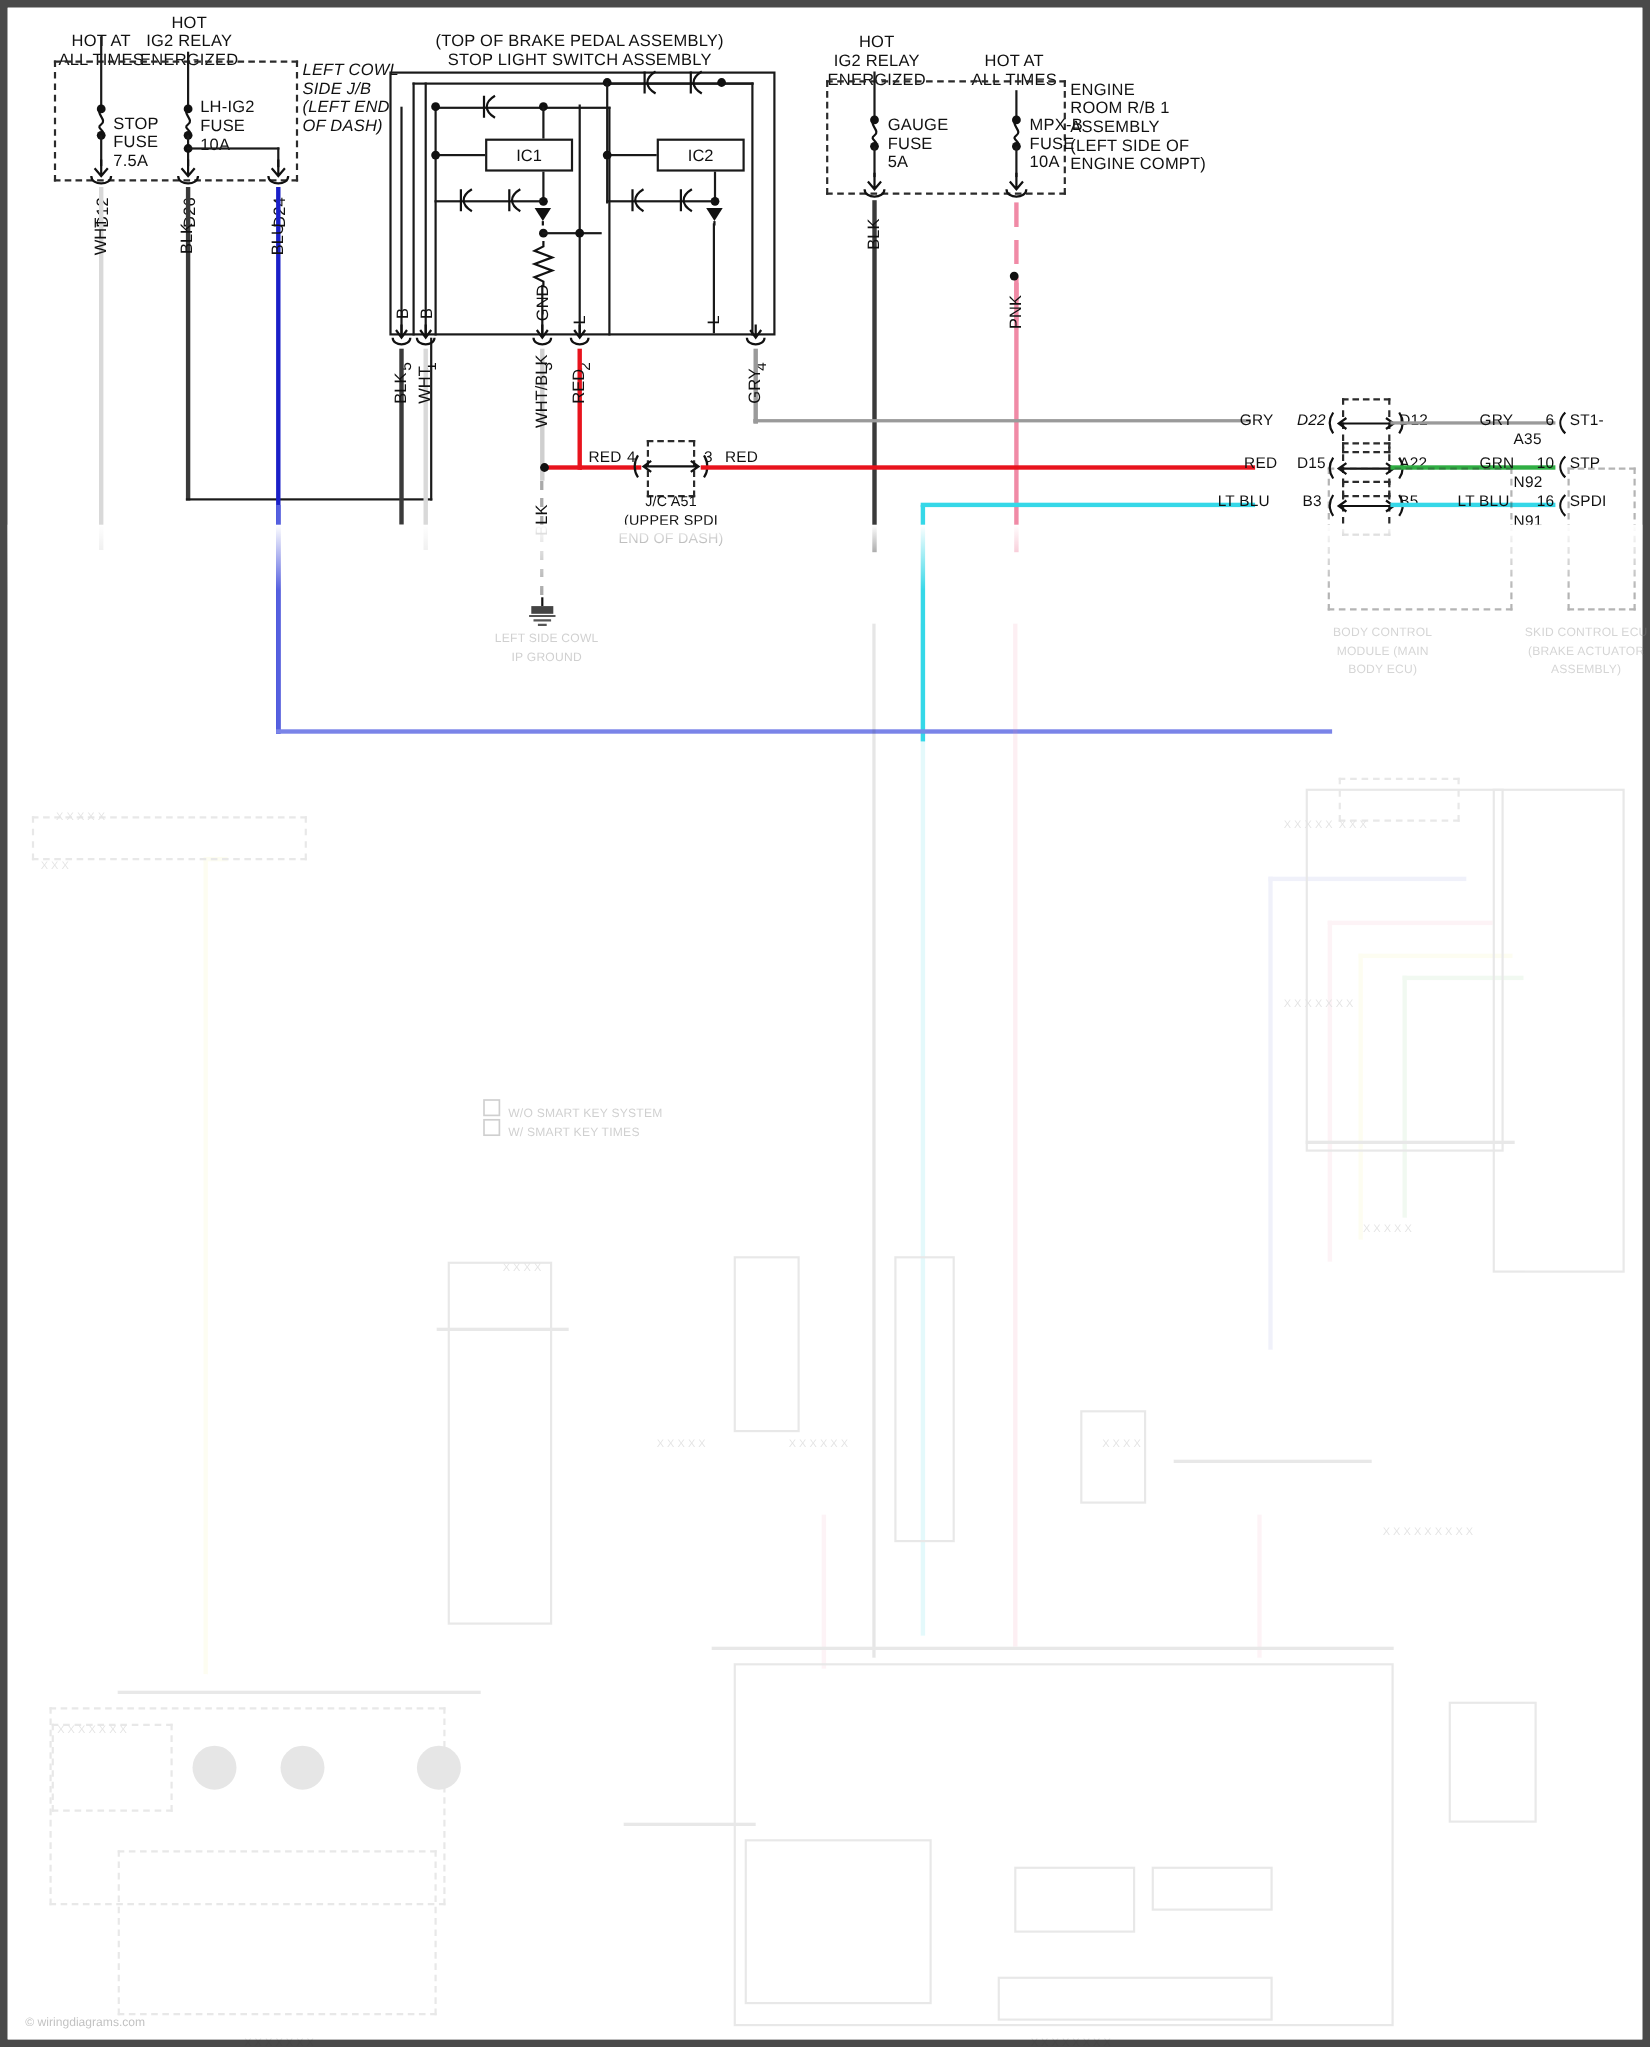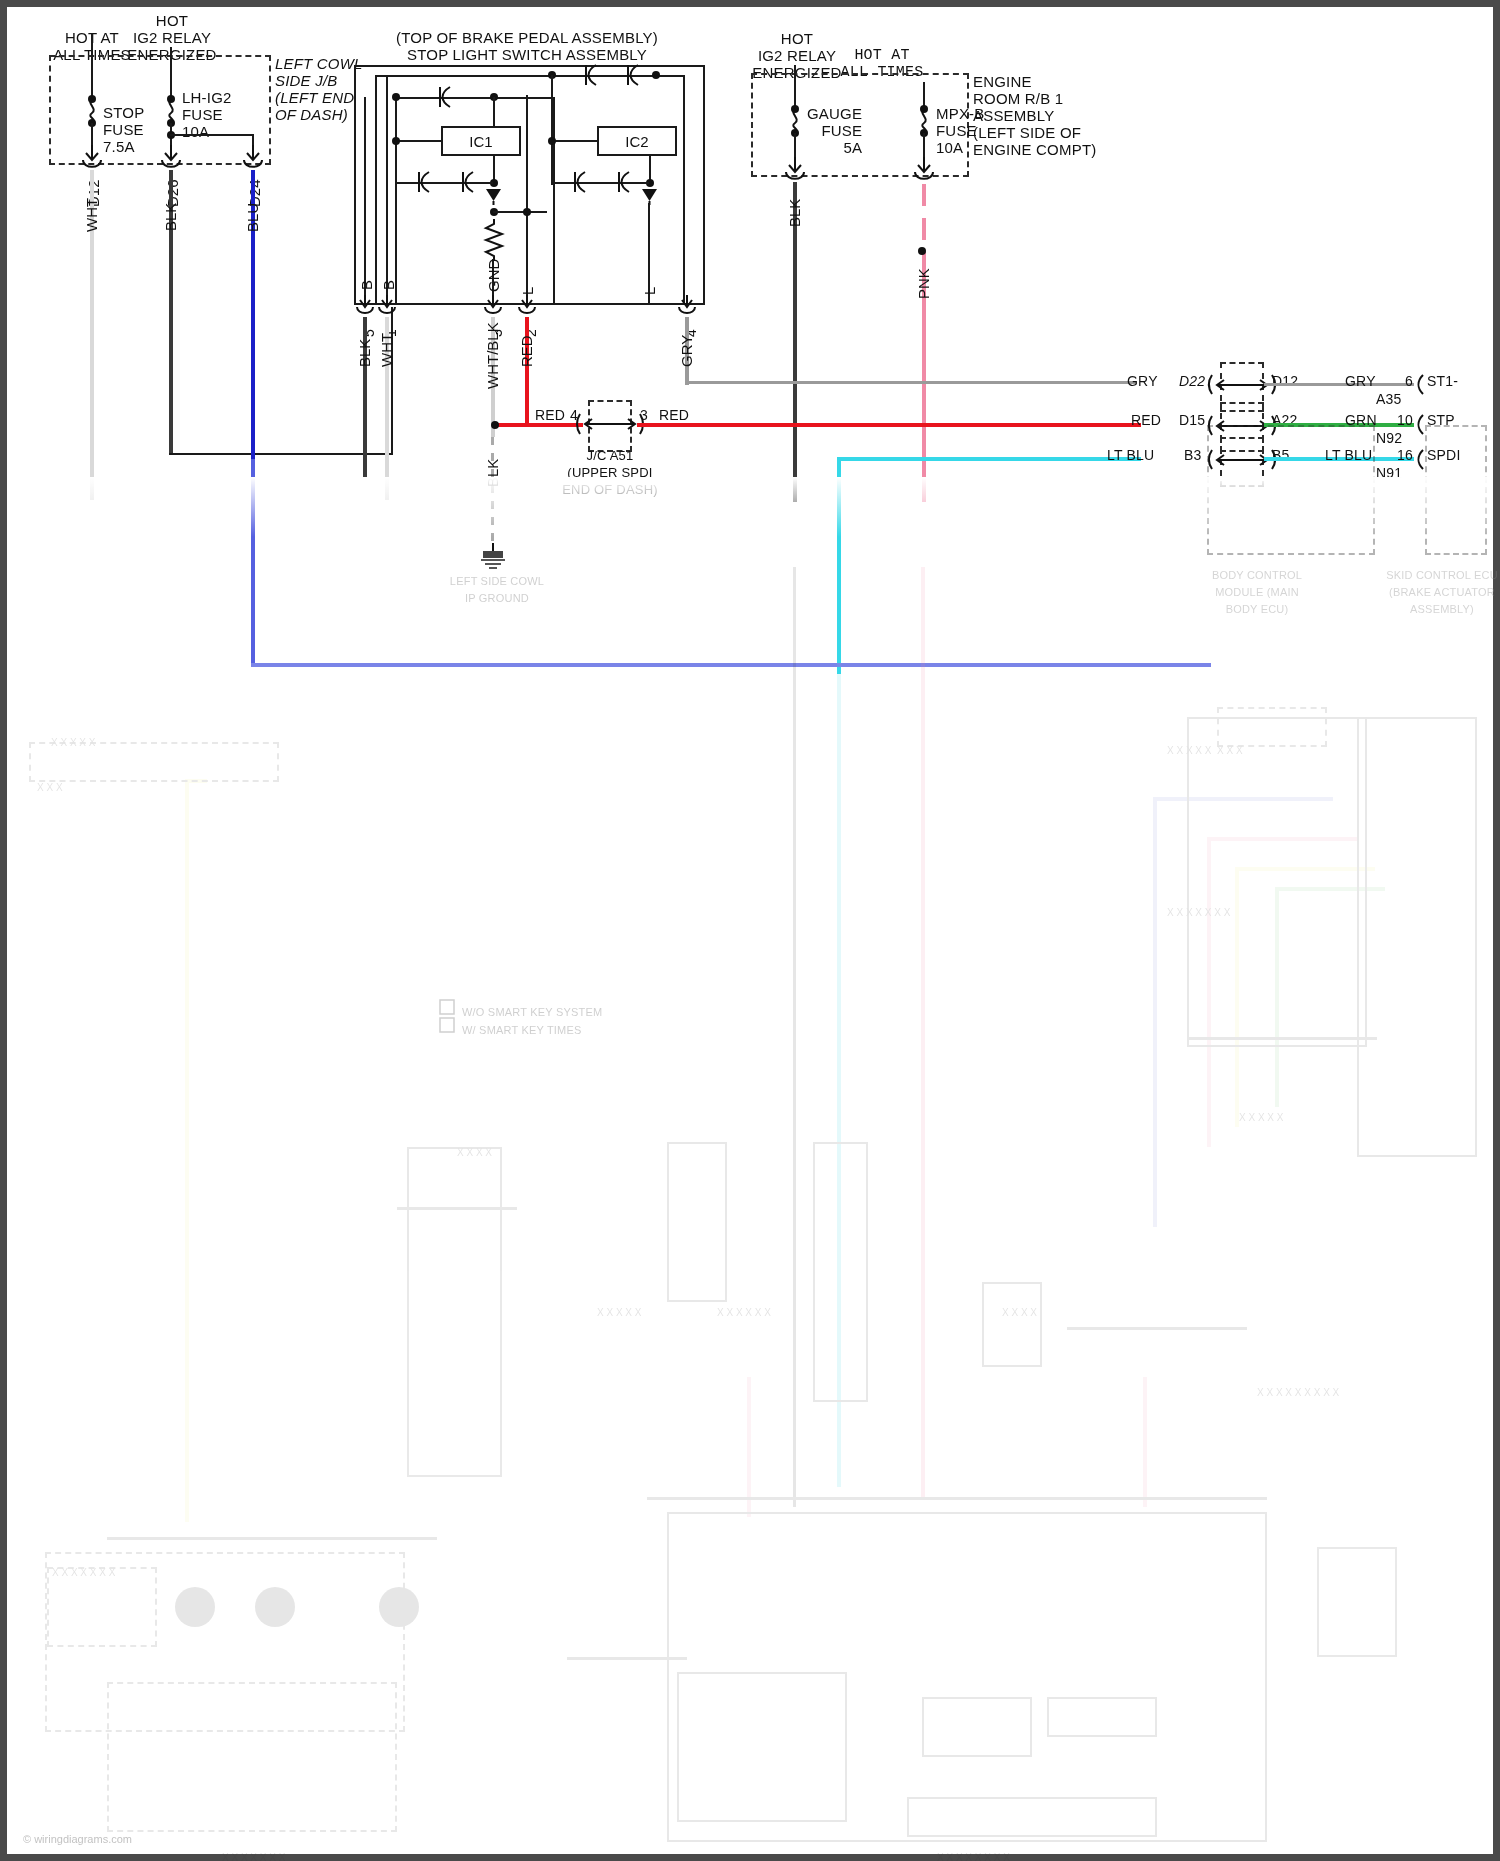--- a/index.html
+++ b/index.html
@@ -241,37 +241,37 @@
     <svg style="left:671px;top:300px;width:18px;height:11px;">
       <path d="M1 0 C 1 8, 17 8, 17 0" stroke="#111" stroke-width="2" fill="none"></path>
       </svg>
     <div class="vt" style="left:676px;top:330px;font-size:14px;">4</div>
     <div class="wire" style="left:678px;top:310px;width:4px;height:68px;background:#9a9a9a;"></div>
     <div class="vt" style="left:671px;top:360px;">GRY</div>
 
     <div class="t tc" style="left:730px;top:23px;width:120px;">HOT
 IG2 RELAY
 ENERGIZED</div>
-    <div class="t tc" style="left:820px;top:40px;width:110px;font-family:Liberation Mono, monospace;">HOT AT
+    <div class="t tc" style="left:860px;top:40px;width:110px;">HOT AT
 ALL TIMES</div>
 
     <div class="dash-box" style="left:744px;top:66px;width:218px;height:104px;"></div>
     <div class="t" style="left:966px;top:66px;">ENGINE
 ROOM R/B 1
 ASSEMBLY
 (LEFT SIDE OF
 ENGINE COMPT)</div>
 
     <div class="ln v" style="left:787px;top:58px;height:44px;"></div>
     <div class="dot" style="left:784px;top:98px;"></div>
     <svg style="left:781px;top:102px;width:14px;height:24px;">
       <path d="M7 0 C 1 4, 13 10, 7 14 C 1 18, 13 20, 7 24" stroke="#111" stroke-width="2" fill="none"></path>
     </svg>
     <div class="dot" style="left:784px;top:122px;"></div>
-    <div class="t" style="left:800px;top:98px;text-align:right;">GAUGE
+    <div class="t" style="left:800px;top:98px;">GAUGE
 FUSE
 5A</div>
     <div class="ln v" style="left:787px;top:126px;height:28px;"></div>
     <svg style="left:779px;top:150px;width:18px;height:18px;">
       <path d="M9 0 L9 14 M3 8 L9 15 L15 8" stroke="#111" stroke-width="2" fill="none"></path>
       </svg>
     <svg style="left:778px;top:165px;width:20px;height:12px;">
       <path d="M1 0 C 1 9, 19 9, 19 0" stroke="#111" stroke-width="2" fill="none"></path>
       </svg>
     <div class="wire" style="left:786px;top:175px;width:4px;height:320px;background:#3a3a3a;"></div>

